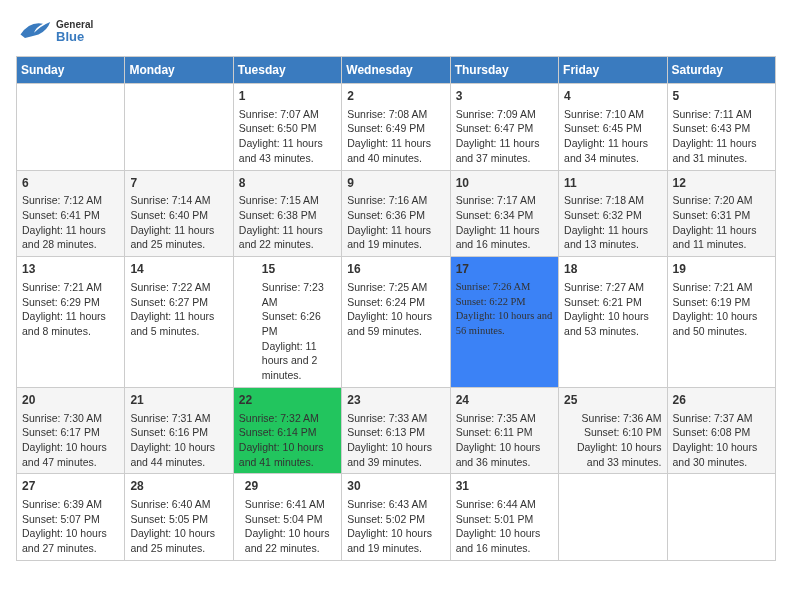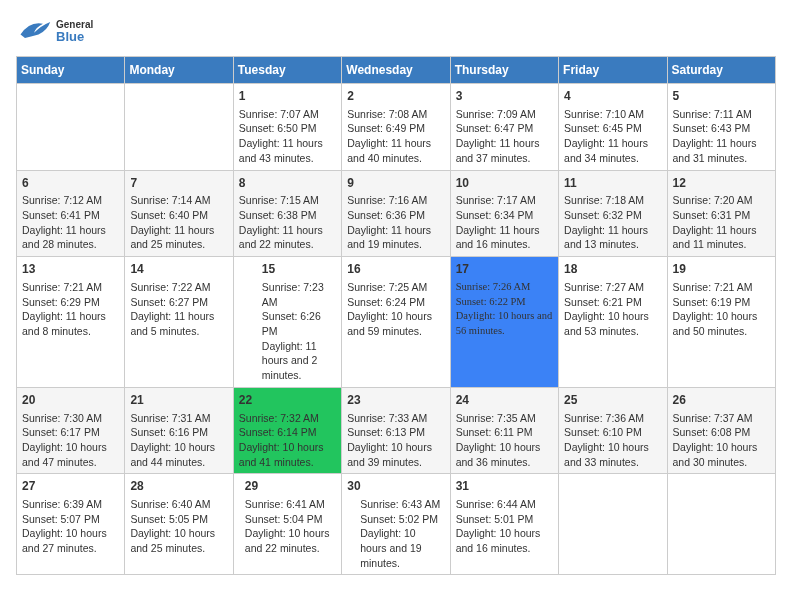--- a/index.html
+++ b/index.html
@@ -274,21 +274,21 @@
 Daylight: 10 hours and 39 minutes.</div>
         </td>
         <td style="background: rgb(245, 245, 245);">
           <span class="day-number">24</span>
           <div class="day-info" style="white-space: pre-line;">Sunrise: 7:35 AM
 Sunset: 6:11 PM
 Daylight: 10 hours and 36 minutes.</div>
         </td>
         <td style="background: rgb(245, 245, 245);">
           <span class="day-number">25</span>
-          <div class="day-info" style="white-space: pre-line;">Sunrise: 7:36 AM
+          <div class="day-info" style="white-space: pre-line; text-align: right;">Sunrise: 7:36 AM
 Sunset: 6:10 PM
 Daylight: 10 hours and 33 minutes.</div>
         </td>
         <td style="background: rgb(245, 245, 245);">
           <span class="day-number">26</span>
           <div class="day-info" style="white-space: pre-line;">Sunrise: 7:37 AM
 Sunset: 6:08 PM
 Daylight: 10 hours and 30 minutes.</div>
         </td>
       </tr>
@@ -306,21 +306,21 @@
 Daylight: 10 hours and 25 minutes.</div>
         </td>
         <td style="background: rgb(255, 255, 255); padding-left: 11px;">
           <span class="day-number">29</span>
           <div class="day-info" style="white-space: pre-line;">Sunrise: 6:41 AM
 Sunset: 5:04 PM
 Daylight: 10 hours and 22 minutes.</div>
         </td>
         <td style="background: rgb(255, 255, 255);">
           <span class="day-number">30</span>
-          <div class="day-info" style="white-space: pre-line; margin-left: 13px;">Sunrise: 6:43 AM
+          <div class="day-info" style="white-space: pre-line;">Sunrise: 6:43 AM
 Sunset: 5:02 PM
 Daylight: 10 hours and 19 minutes.</div>
         </td>
         <td style="background: rgb(255, 255, 255);">
           <span class="day-number">31</span>
           <div class="day-info" style="white-space: pre-line;">Sunrise: 6:44 AM
 Sunset: 5:01 PM
 Daylight: 10 hours and 16 minutes.</div>
         </td>
         <td class="empty-cell"></td>

